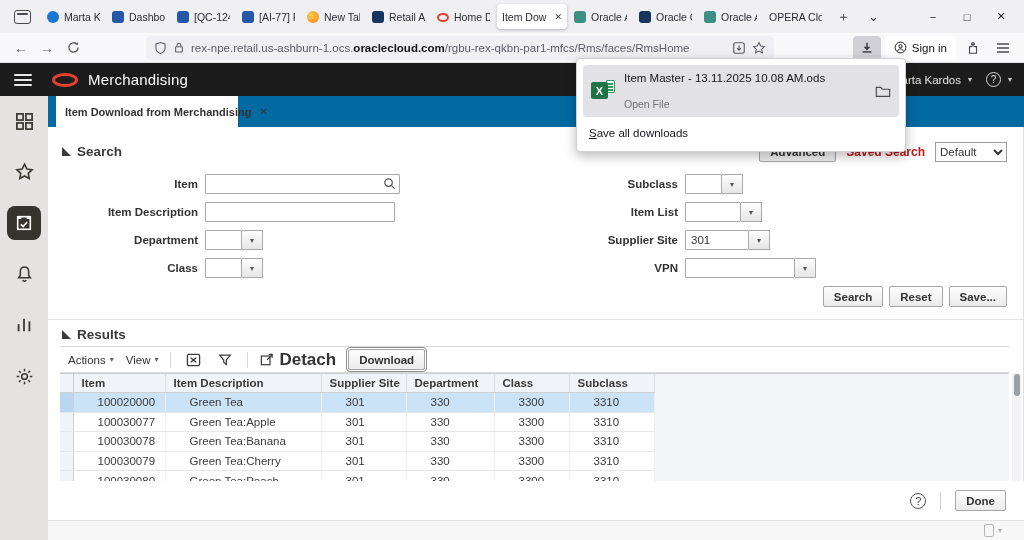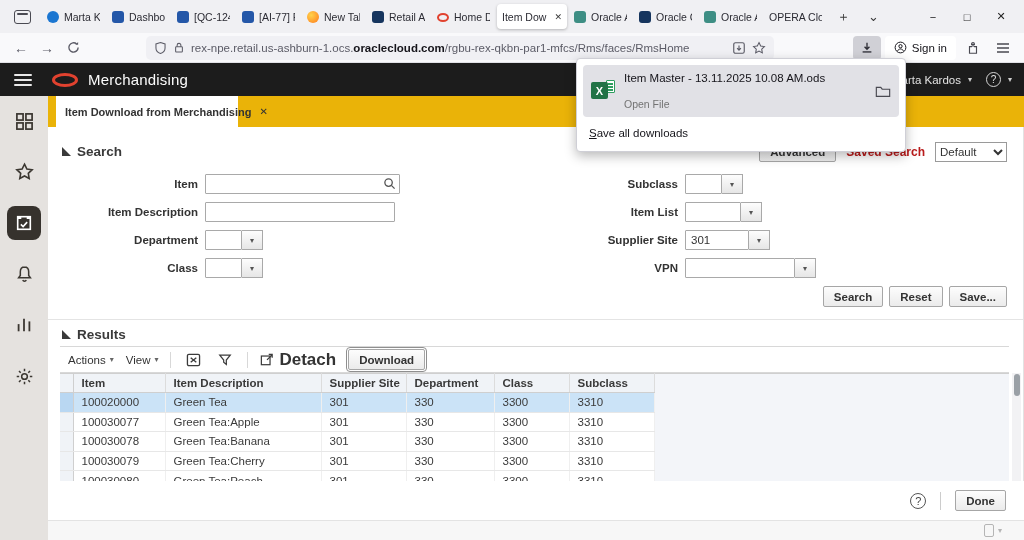--- a/index.html
+++ b/index.html
@@ -61,21 +61,21 @@
   .help-ring { width:15px; height:15px; border:1.4px solid #d5d5d5; border-radius:50%; font-size:10px; display:flex; align-items:center; justify-content:center; }
   .hcaret { font-size:8px; color:#cfcfcf; margin-left:2px; }
 
   
   .body-row { display:flex; height:444px; }
   .sidebar { width:48px; background:#e5e2df; display:flex; flex-direction:column; align-items:center; padding-top:13px; gap:27px; flex:none; }
   .sb-icn { width:24px; height:24px; display:flex; align-items:center; justify-content:center; color:#3b3731; }
   .sb-active { width:34px; height:34px; background:#36322d; border-radius:8px; display:flex; align-items:center; justify-content:center; margin:-5px 0; }
   .right-col { flex:1; display:flex; flex-direction:column; min-width:0; }
 
-  .content-tabbar { height:31px; background:#eab308; display:flex; align-items:stretch; padding-left:8px; flex:none; }
+  .content-tabbar { height:31px; background:#0369a1; display:flex; align-items:stretch; padding-left:8px; flex:none; }
   .ctab { width:182px; background:#fff; display:flex; align-items:center; padding:0 9px; gap:8px; }
   .ctab-label { font-size:11px; font-weight:700; color:#333; white-space:nowrap; }
   .ctab-close { font-size:10px; color:#333; margin-left:auto; }
 
   .main { flex:1; background:#fff; position:relative; overflow:hidden; border-right:1px solid #e2e2e2; }
 
   
   .sec-head { display:flex; align-items:center; padding:14px 16px 0 14px; }
   .disc-tri { flex:none; margin-right:6px; }
   .sec-title { font-size:13.5px; font-weight:700; color:#3a3a3a; }
@@ -105,21 +105,21 @@
   .tb-menu { font-size:11.5px; color:#333; display:flex; align-items:center; gap:4px; }
   .tb-caret { font-size:8px; color:#666; }
   .tb-sep { width:1px; height:16px; background:#d8d8d8; }
   .tb-icn { width:20px; height:18px; display:flex; align-items:center; justify-content:center; }
   .detach { display:flex; align-items:center; gap:5px; font-size:17px; font-weight:700; color:#333; }
   .dl-button { outline:1.5px solid #8f8f8f; outline-offset:1px; }
 
   .table-wrap { margin:0 14px 0 12px; display:flex; position:relative; height:118px; }
   table.rtable { border-collapse:collapse; table-layout:fixed; flex:none; }
   .rtable th { background:#f0f3f7; font-size:11.5px; font-weight:700; color:#3a3a3a; text-align:left; padding:3px 8px; border-top:1px solid #cfcfcf; border-bottom:1px solid #cfcfcf; border-right:1px solid #dcdcdc; white-space:nowrap; overflow:hidden; }
-  .rtable td { font-size:11.5px; color:#3a3a3a; padding:3px 8px; border-bottom:1px solid #e7e7e7; border-right:1px solid #efefef; white-space:nowrap; overflow:hidden; }
+  .rtable td { font-size:11.5px; color:#3a3a3a; padding:3px 24px; border-bottom:1px solid #e7e7e7; border-right:1px solid #efefef; white-space:nowrap; overflow:hidden; }
   .rtable th.selcol, .rtable td.selcol { padding:0; background:#f0f3f7; border-right:1px solid #cfcfcf; }
   .rtable tr.selected td { background:#cbe3f7; }
   .rtable tr.selected td.selcol { background:#b9d7f2; }
   .table-filler { flex:1; background:#f3f5f9; border-top:1px solid #cfcfcf; border-bottom:1px solid #e0e0e0; }
   .vscroll { position:absolute; right:-12px; top:0; bottom:0; width:9px; background:#f2f2f4; }
   .vthumb { position:absolute; top:1px; left:1.5px; width:6px; height:22px; background:#9aa0a6; border-radius:3px; }
 
   
   .action-bar { height:39px; background:#fff; display:flex; align-items:center; justify-content:flex-end; gap:14px; padding-right:18px; flex:none; }
   .help-circle { width:16px; height:16px; border:1.4px solid #555; border-radius:50%; font-size:11px; color:#444; display:flex; align-items:center; justify-content:center; }

